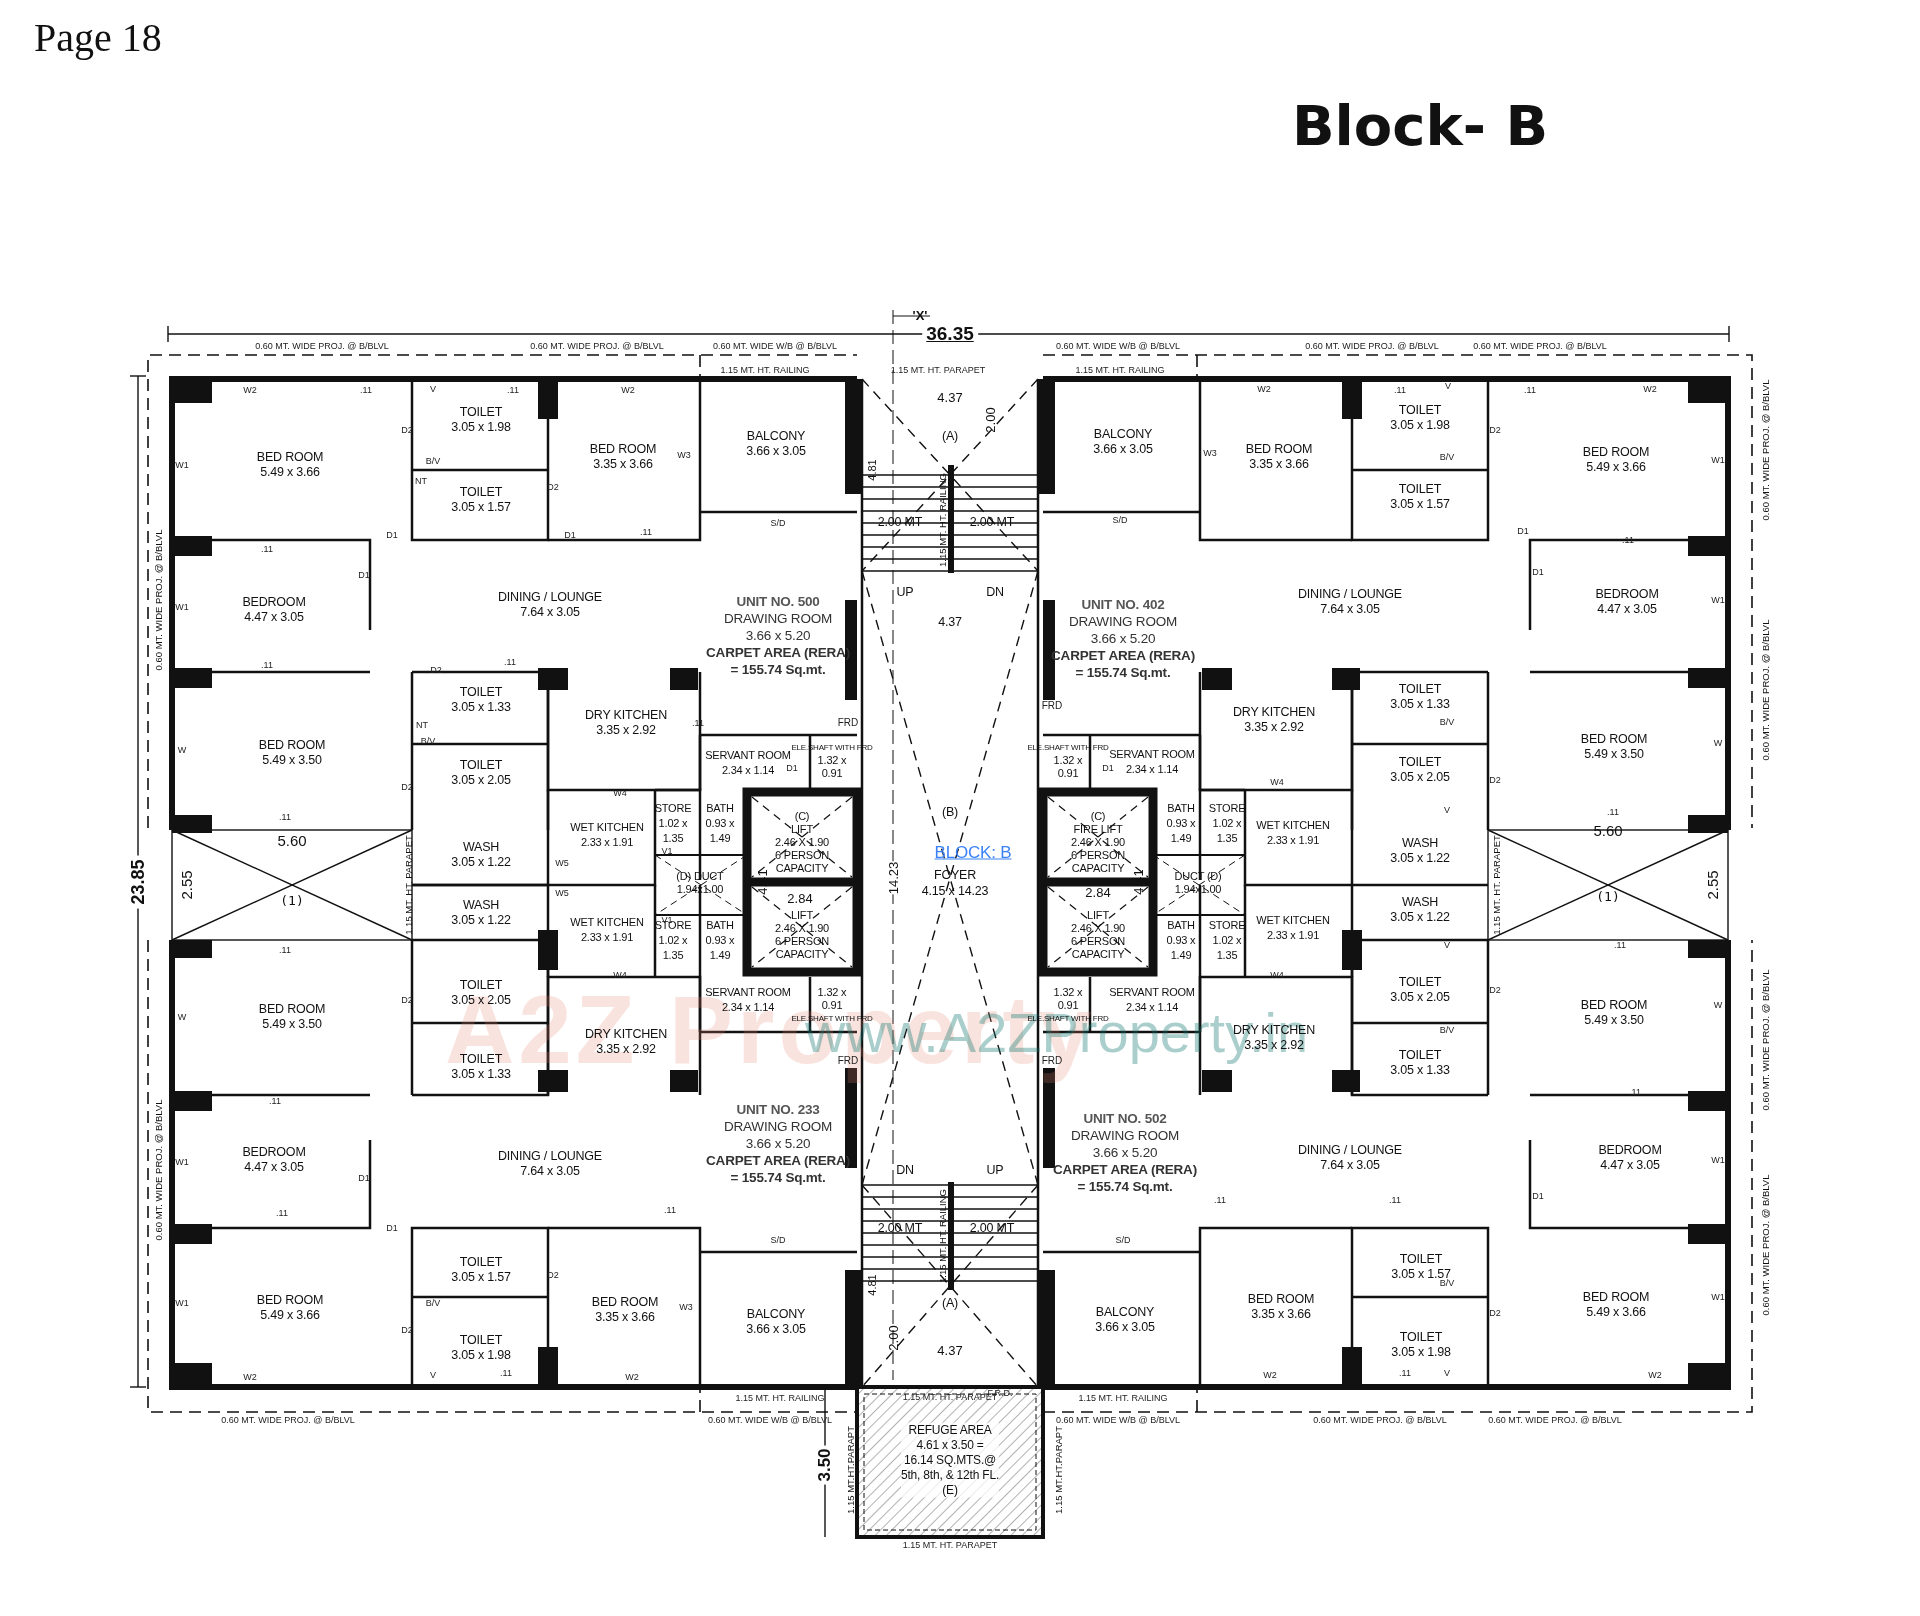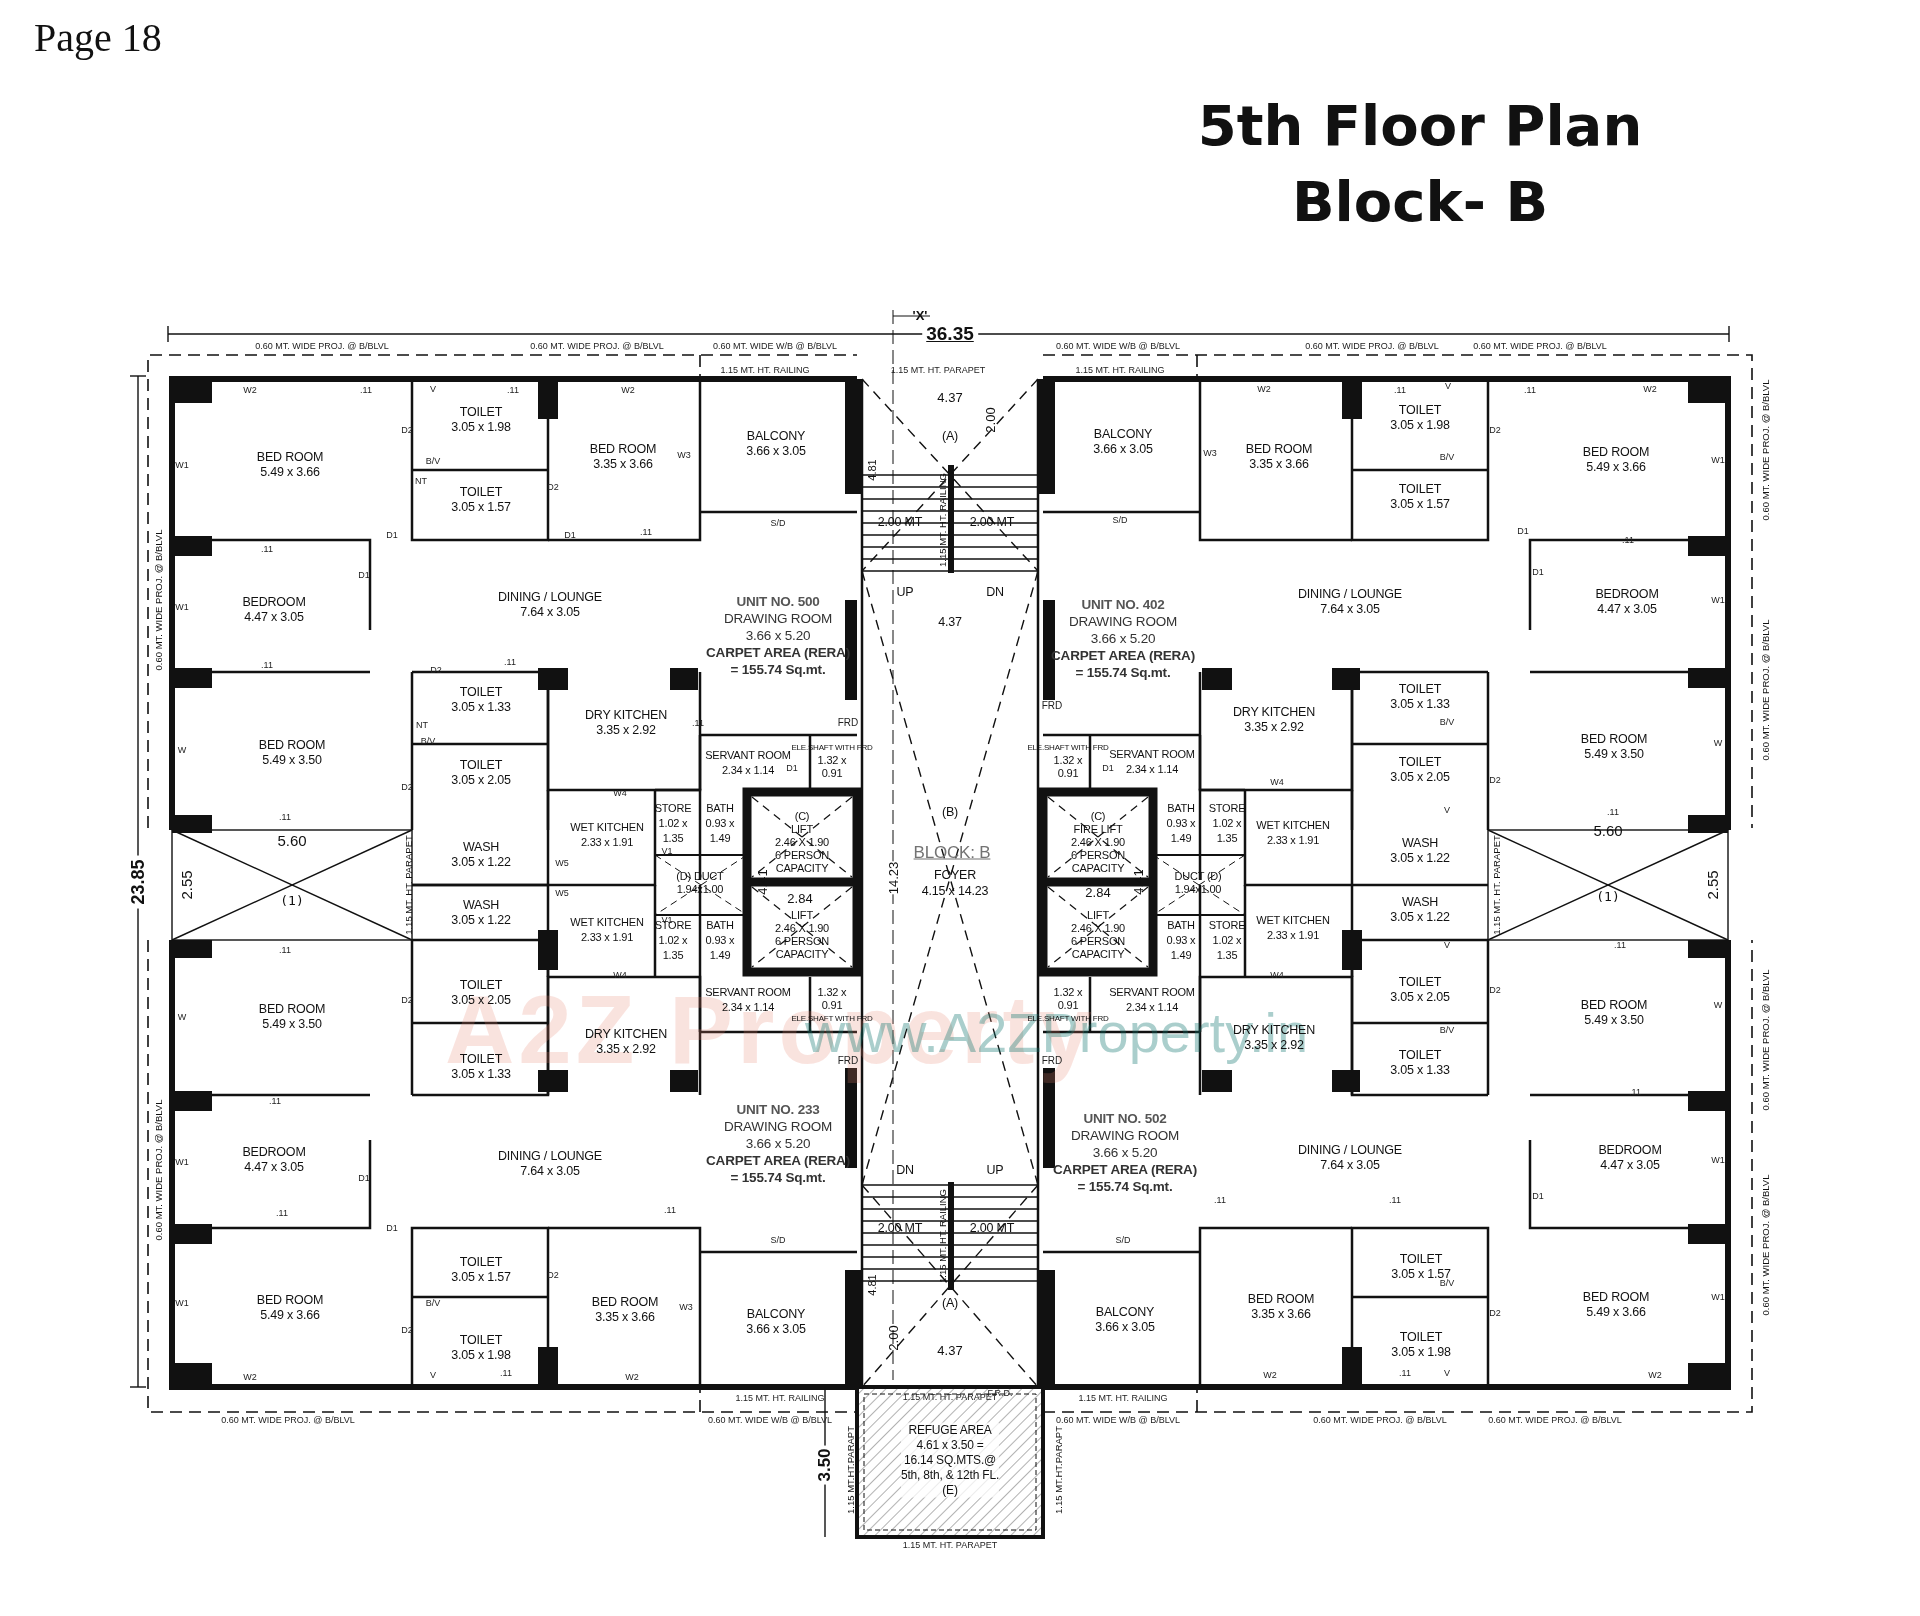--- a/index.html
+++ b/index.html
@@ -15,21 +15,20 @@
   .vt{position:absolute;font-size:9.5px;white-space:nowrap;transform:translate(-50%,-50%) rotate(-90deg);}
   .dim{position:absolute;font-weight:bold;white-space:nowrap;transform:translate(-50%,-50%);}
   .wm{position:absolute;font-size:96px;font-weight:bold;opacity:.22;white-space:nowrap;letter-spacing:4px;}
   .wm2{position:absolute;font-size:56px;color:#0f766e;opacity:.35;white-space:nowrap;}
 </style>
 </head>
 <body>
 
 <div class="abs page-num">Page 18</div>
 <div class="abs title">
-  <div>5th Floor Plan</div>
   <div>Block- B</div>
 </div>
 
 <svg width="1920" height="1616" viewBox="0 0 1920 1616">
   <defs>
     <pattern id="hatch" patternUnits="userSpaceOnUse" width="8" height="8" patternTransform="rotate(45)">
       <line x1="0" y1="0" x2="0" y2="8" stroke="#888" stroke-width="1.3"></line>
     </pattern>
   </defs>
   <g fill="none" stroke="#111">
@@ -307,21 +306,21 @@
 <div class="vt" style="left:942px;top:520px;">1.15 MT. HT. RAILING</div>
 <div class="vt" style="left:942px;top:1236px;">1.15 MT. HT. RAILING</div>
 
 <div class="lbl" style="left:950px;top:436px;">(A)</div>
 <div class="lbl" style="left:905px;top:592px;">UP</div>
 <div class="lbl" style="left:995px;top:592px;">DN</div>
 <div class="lbl" style="left:900px;top:522px;">2.00 MT</div>
 <div class="lbl" style="left:992px;top:522px;">2.00 MT</div>
 <div class="lbl" style="left:950px;top:622px;"><span>4.37</span></div>
 <div class="lbl" style="left:950px;top:812px;">(B)</div>
-<div class="lbl" style="left:952px;top:852px;font-size:17px;color:#737373;text-decoration:underline;">BLOCK: B</div>
+<div class="lbl" style="left:973px;top:852px;font-size:17px;color:#3b82f6;text-decoration:underline;">BLOCK: B</div>
 <div class="lbl" style="left:955px;top:875px;">FOYER</div>
 <div class="lbl" style="left:955px;top:891px;">4.15 x 14.23</div>
 <div class="lbl" style="left:905px;top:1170px;">DN</div>
 <div class="lbl" style="left:995px;top:1170px;">UP</div>
 <div class="lbl" style="left:900px;top:1228px;">2.00 MT</div>
 <div class="lbl" style="left:992px;top:1228px;">2.00 MT</div>
 <div class="lbl" style="left:950px;top:1303px;">(A)</div>
 
 <div class="lbl" style="left:802px;top:842px;font-size:11px;line-height:13px;">
   <span class="n">(C)</span>

